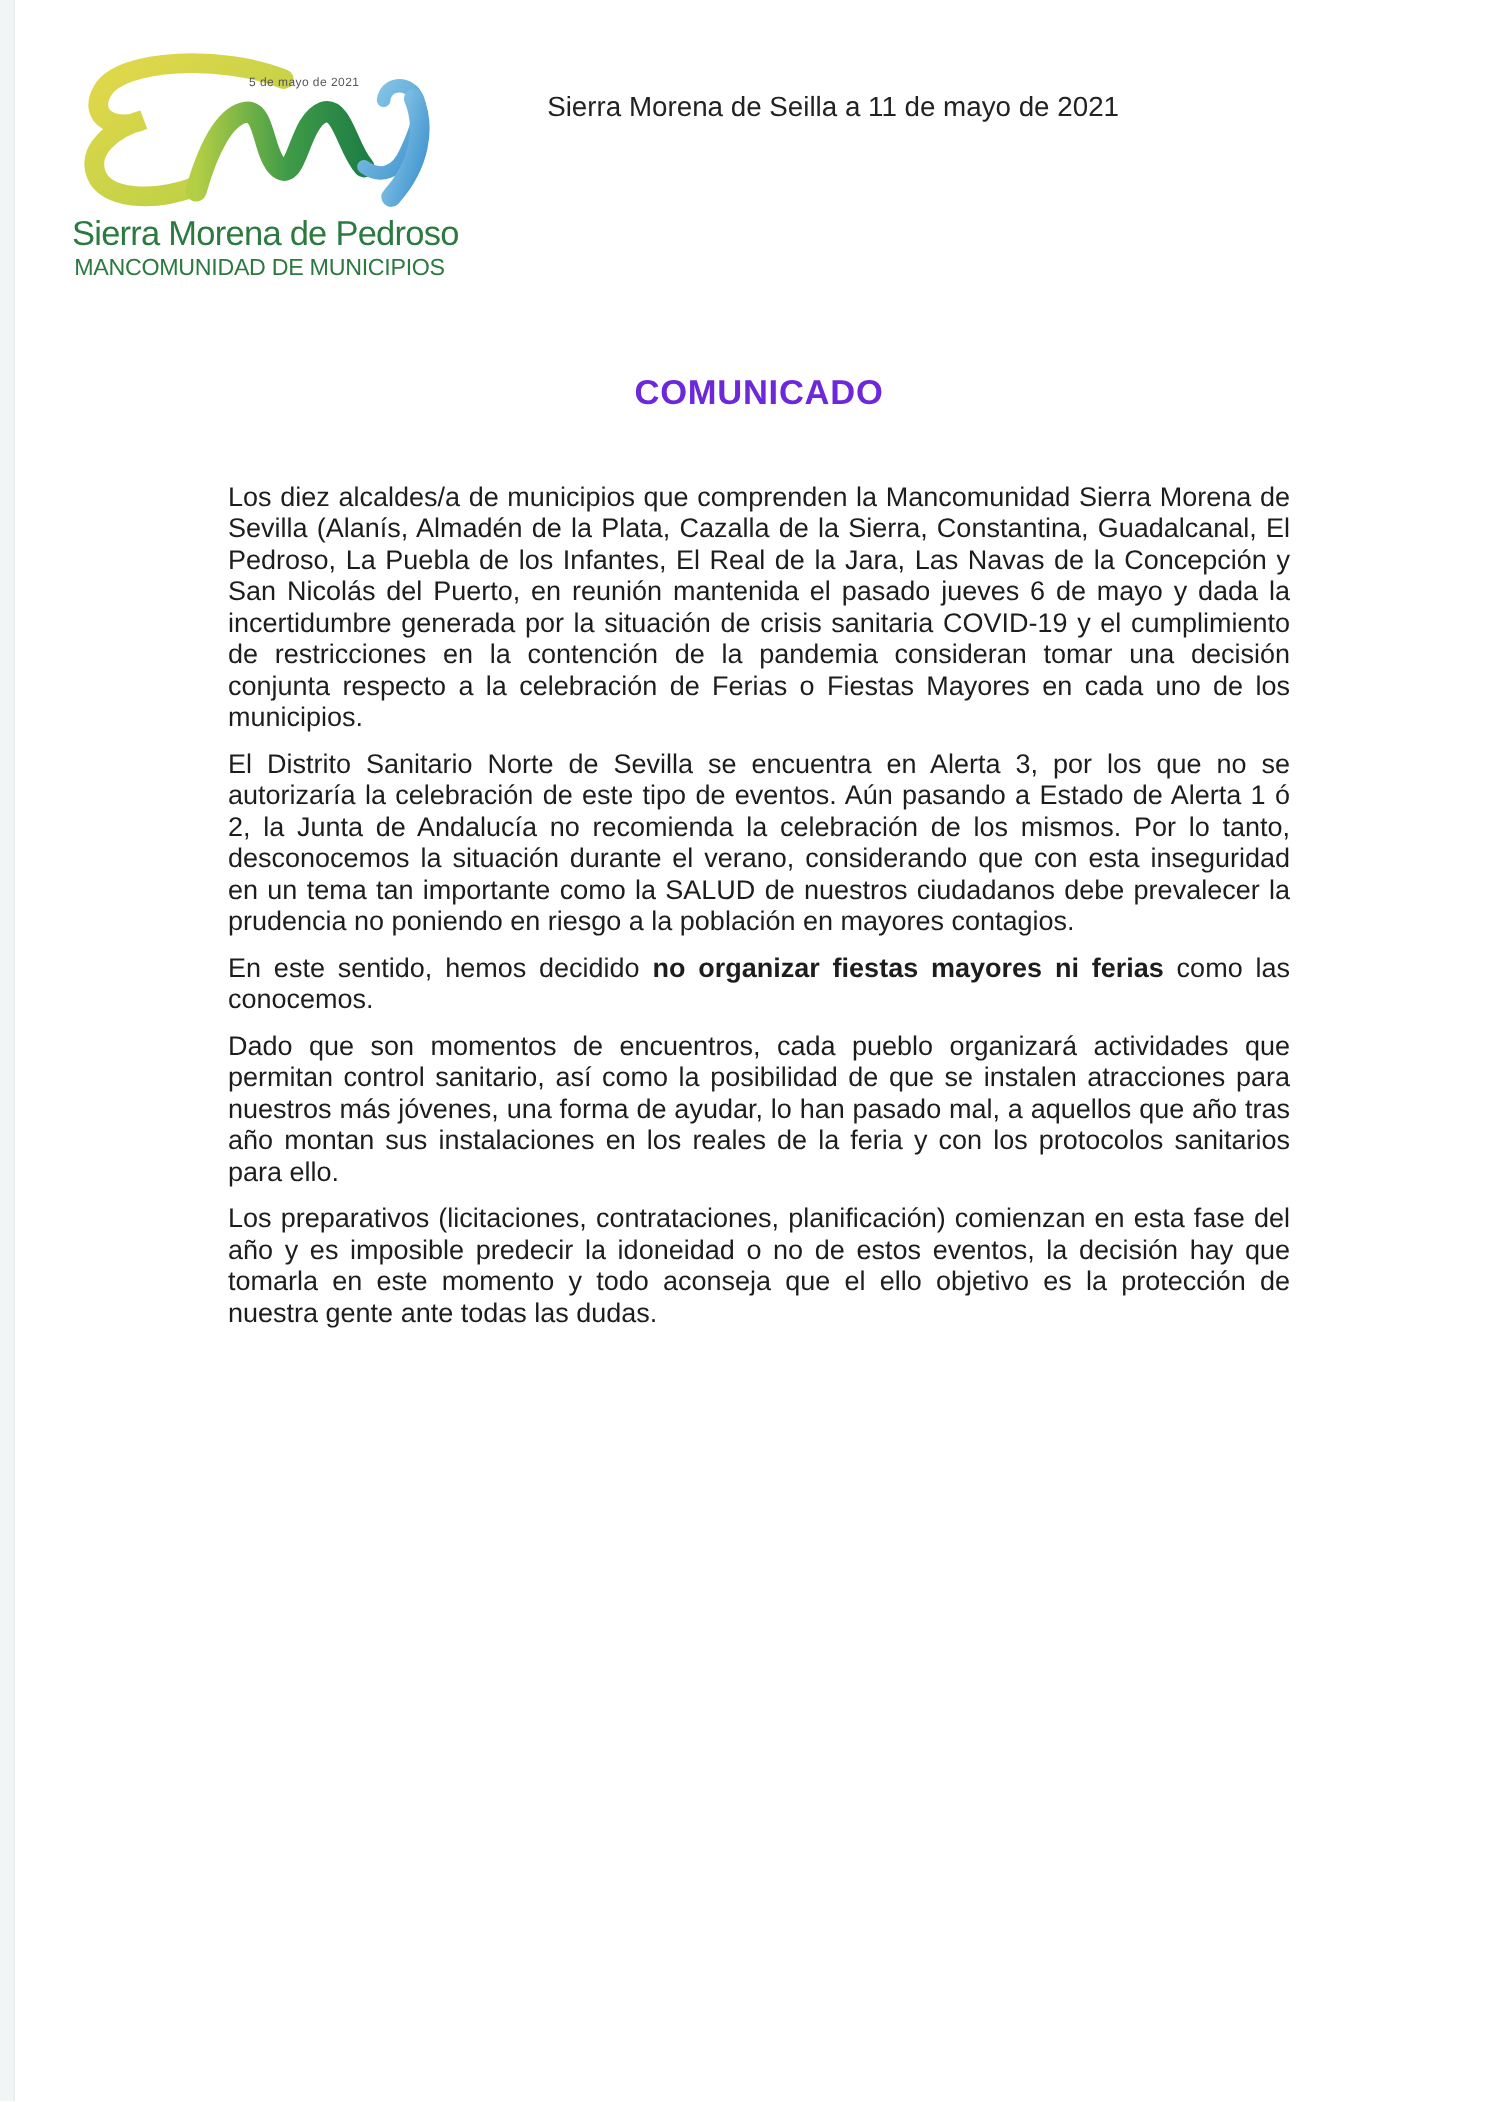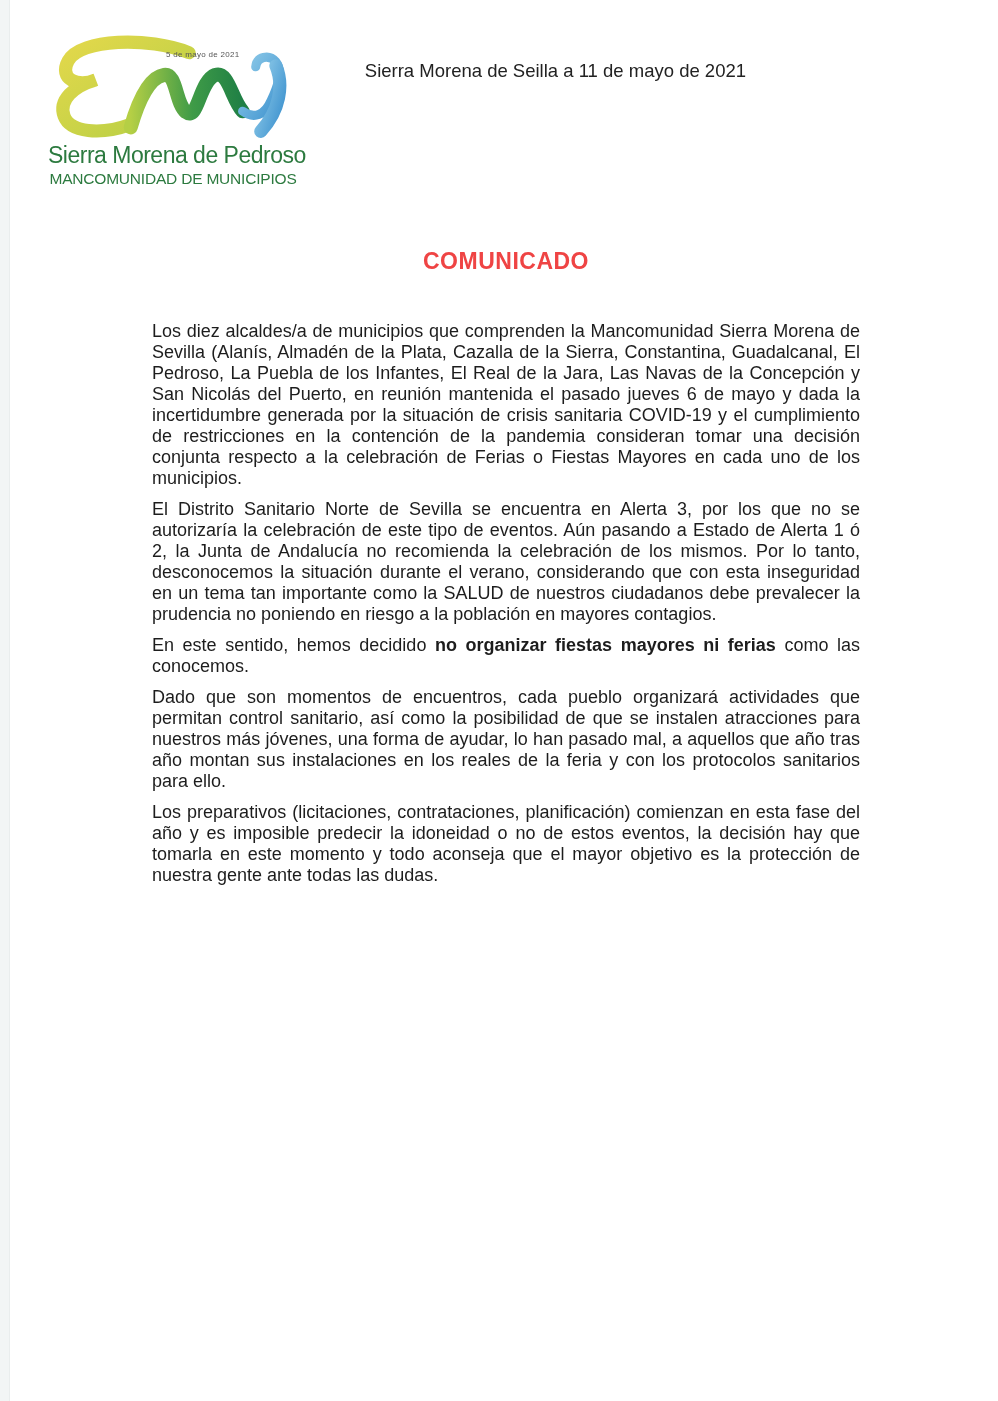--- a/index.html
+++ b/index.html
@@ -70,21 +70,21 @@
     left: 152px;
     top: 248px;
     width: 708px;
   }
   .doc-title {
     margin: 0 0 46px 0;
     font-size: 23px;
     font-weight: bold;
     letter-spacing: 0.5px;
     text-align: center;
-    color: #ef4444;
+    color: #6d28d9;
   }
   .doc-body p {
     margin: 0 0 10px 0;
     font-size: 18px;
     line-height: 21px;
     text-align: justify;
     text-justify: inter-word;
     color: #1d1d1d;
   }
   .doc-body p .bold-run { font-weight: bold; }
@@ -136,16 +136,16 @@
     <h1 class="doc-title">COMUNICADO</h1>
 
     <p>Los diez alcaldes/a de municipios que comprenden la Mancomunidad Sierra Morena de Sevilla (Alanís, Almadén de la Plata, Cazalla de la Sierra, Constantina, Guadalcanal, El Pedroso, La Puebla de los Infantes, El Real de la Jara, Las Navas de la Concepción y San Nicolás del Puerto, en reunión mantenida el pasado jueves 6 de mayo y dada la incertidumbre generada por la situación de crisis sanitaria COVID-19 y el cumplimiento de restricciones en la contención de la pandemia consideran tomar una decisión conjunta respecto a la celebración de Ferias o Fiestas Mayores en cada uno de los municipios.</p>
 
     <p>El Distrito Sanitario Norte de Sevilla se encuentra en Alerta 3, por los que no se autorizaría la celebración de este tipo de eventos. Aún pasando a Estado de Alerta 1 ó 2, la Junta de Andalucía no recomienda la celebración de los mismos. Por lo tanto, desconocemos la situación durante el verano, considerando que con esta inseguridad en un tema tan importante como la SALUD de nuestros ciudadanos debe prevalecer la prudencia no poniendo en riesgo a la población en mayores contagios.</p>
 
     <p><span>En este sentido, hemos decidido </span><span class="bold-run">no organizar fiestas mayores ni ferias</span><span> como las conocemos.</span></p>
 
     <p>Dado que son momentos de encuentros, cada pueblo organizará actividades que permitan control sanitario, así como la posibilidad de que se instalen atracciones para nuestros más jóvenes, una forma de ayudar, lo han pasado mal, a aquellos que año tras año montan sus instalaciones en los reales de la feria y con los protocolos sanitarios para ello.</p>
 
-    <p>Los preparativos (licitaciones, contrataciones, planificación) comienzan en esta fase del año y es imposible predecir la idoneidad o no de estos eventos, la decisión hay que tomarla en este momento y todo aconseja que el mayor objetivo es la protección de nuestra gente ante todas las dudas.</p>
+    <p>Los preparativos (licitaciones, contrataciones, planificación) comienzan en esta fase del año y es imposible predecir la idoneidad o no de estos eventos, la decisión hay que tomarla en este momento y todo aconseja que el ello objetivo es la protección de nuestra gente ante todas las dudas.</p>
   </main>
 
 </div>
 
 </body></html>

